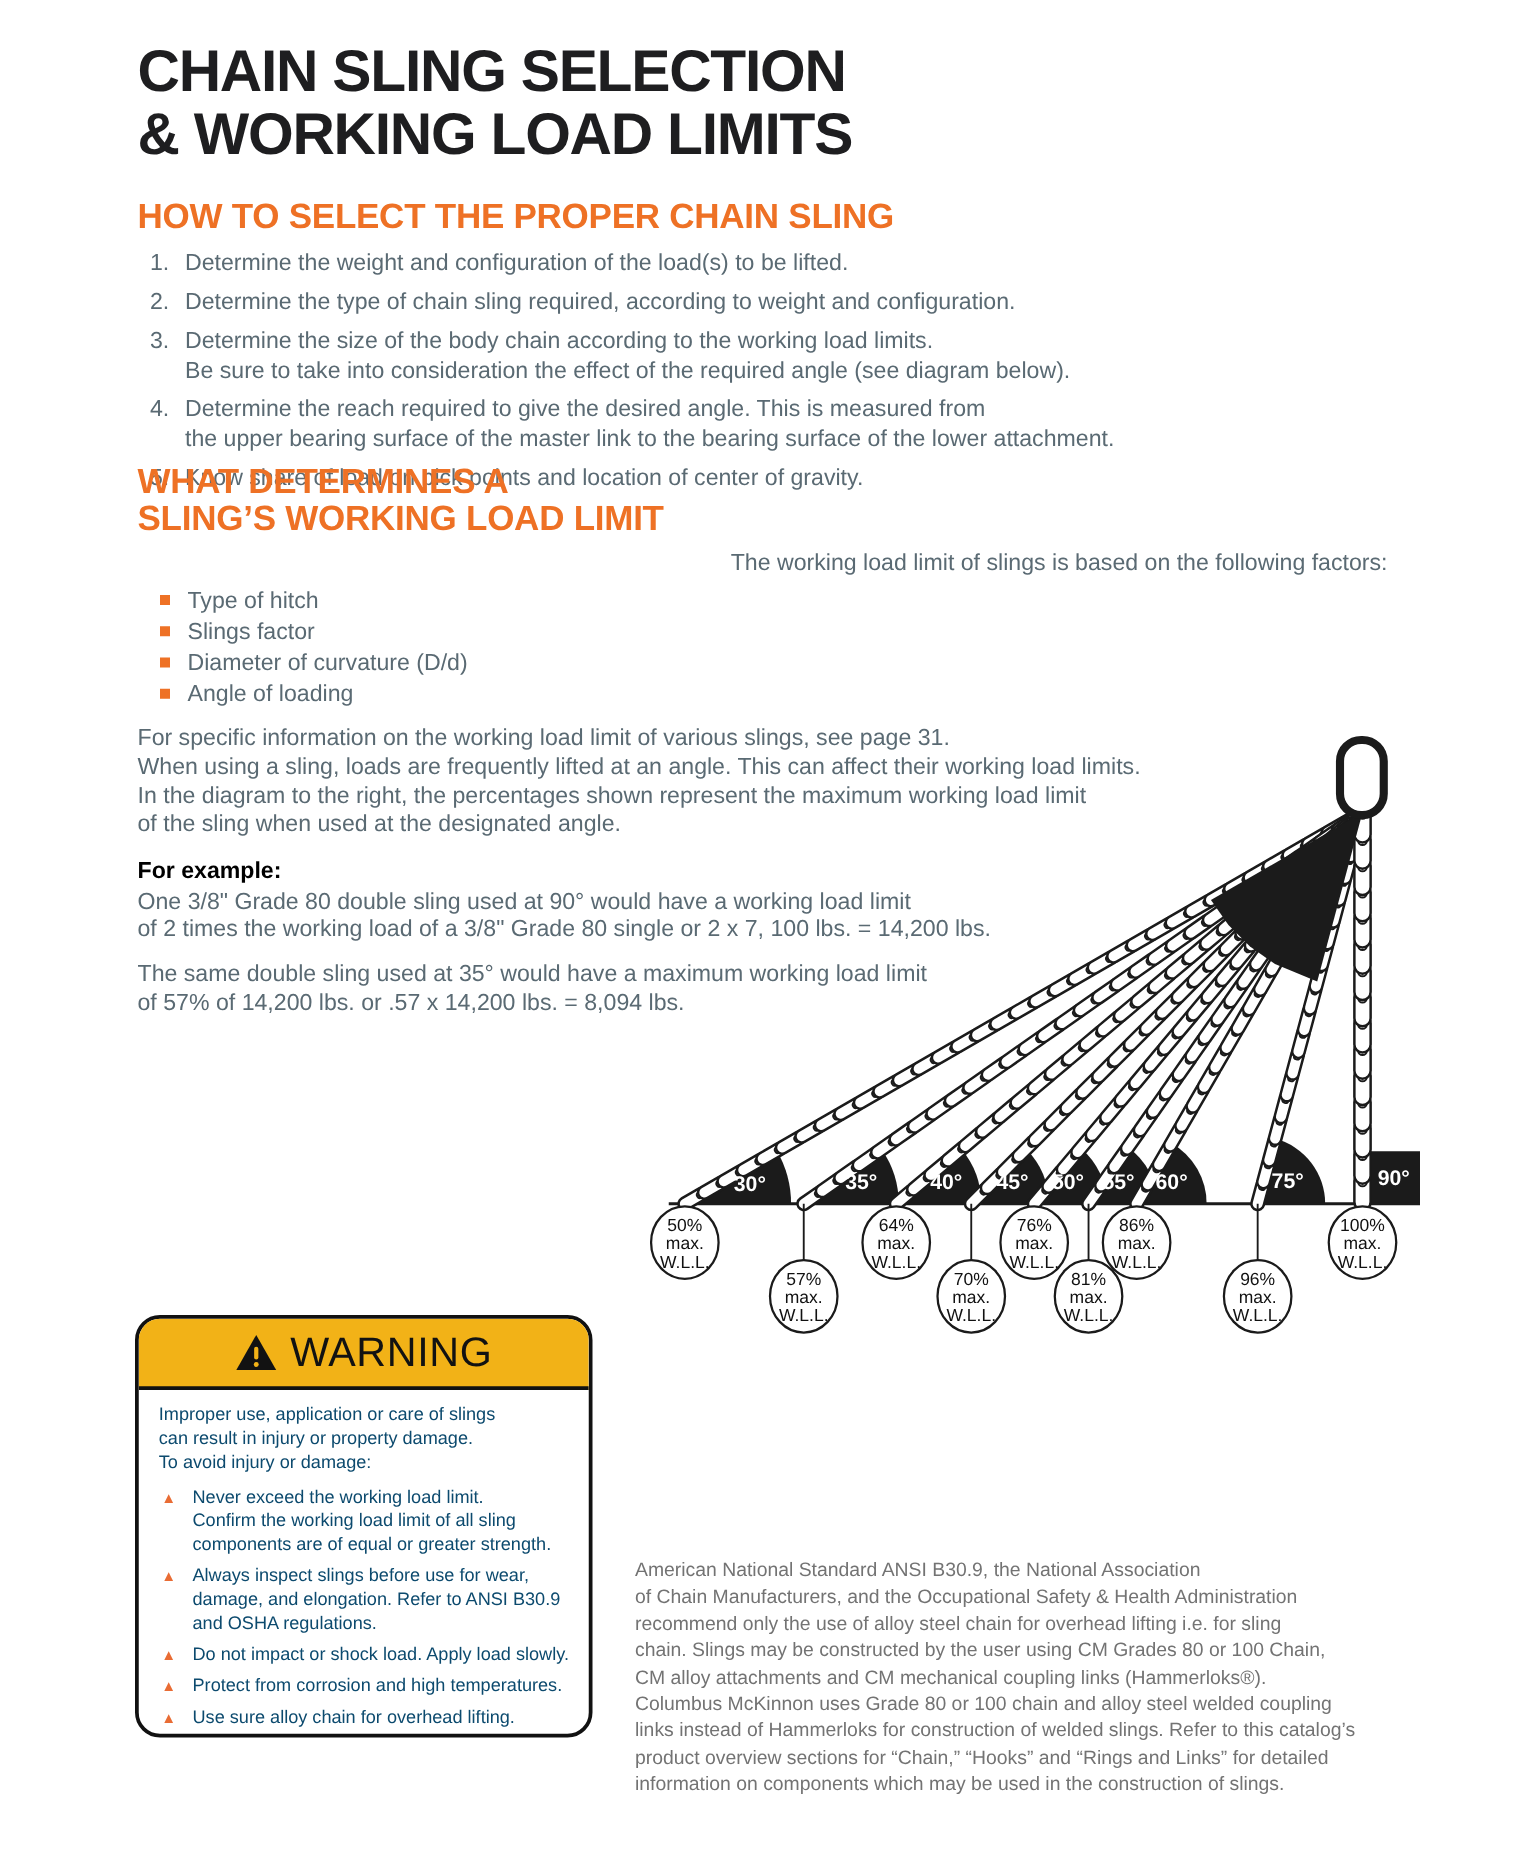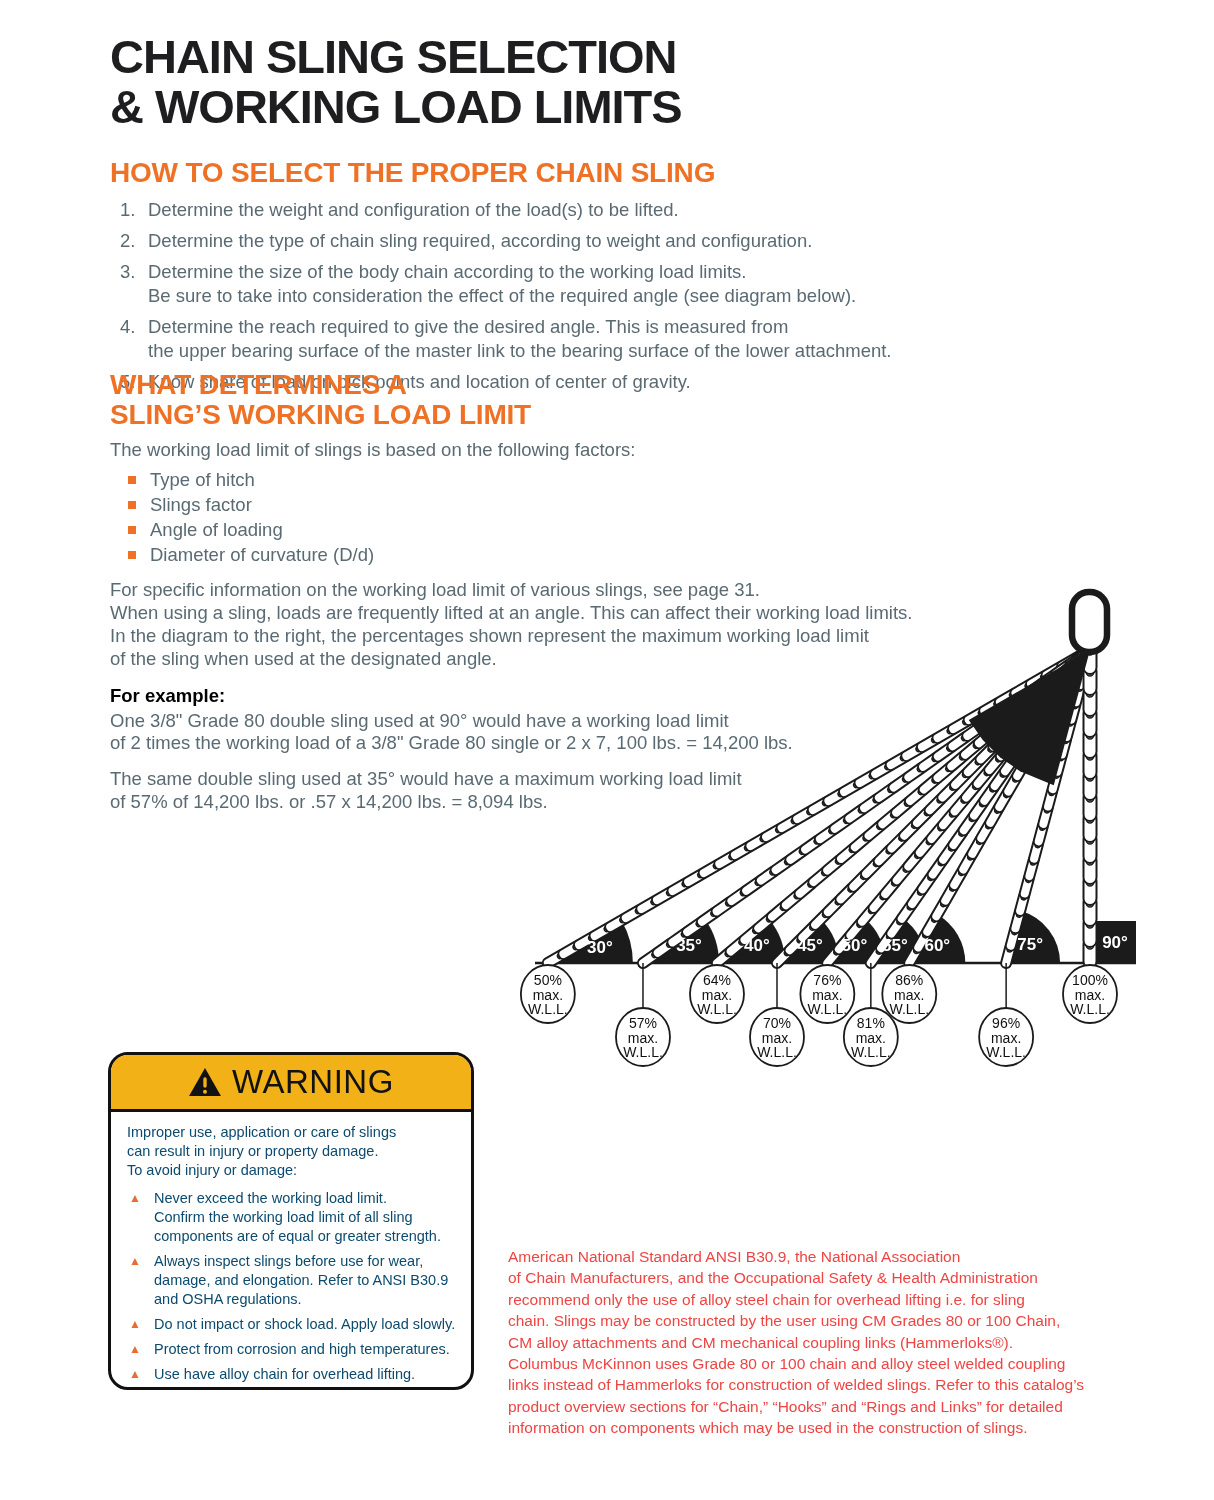--- a/index.html
+++ b/index.html
@@ -18,21 +18,21 @@
   .ex-label{font-weight:bold;color:#000000;display:block;margin:2px 0 2px 0;}
   
   .warnbox{left:108px;top:1052px;width:366px;height:338px;border:3.5px solid #111;border-radius:20px;background:#fff;box-sizing:border-box;overflow:hidden;}
   .warnhead{background:#F2B217;height:54px;display:flex;align-items:center;justify-content:center;gap:10px;border-bottom:3px solid #111;}
   .warnhead .wtxt{font-size:33px;font-weight:normal;color:#121212;letter-spacing:0.5px;}
   .warnbody{padding:11px 14px 0 16px;color:#0c4a6e;font-size:14.5px;line-height:19px;}
   .warn-intro{white-space:pre-line;margin:0 0 9px 0;}
   ul.warnlist{list-style:none;margin:0;padding:0;}
   ul.warnlist li{position:relative;padding-left:27px;margin-bottom:6px;white-space:pre-line;}
   ul.warnlist li::before{content:"\25B2";color:#E96C34;position:absolute;left:2px;top:0;font-size:12px;}
-  .ansi{left:508px;top:1246px;width:640px;color:#ef4444;font-size:15.5px;line-height:21.4px;white-space:pre-line;}
+  .ansi{left:508px;top:1246px;width:640px;color:#737373;font-size:15.5px;line-height:21.4px;white-space:pre-line;}
   svg text{font-family:"Liberation Sans",sans-serif;}
 </style>
 </head>
 <body>
 
 <div class="abs page-title">CHAIN SLING SELECTION
 &amp; WORKING LOAD LIMITS</div>
 
 <div class="abs body-col" style="left:110px;top:158px;width:1040px;">
   <h2 class="h2">HOW TO SELECT THE PROPER CHAIN SLING</h2>
@@ -43,26 +43,26 @@
 Be sure to take into consideration the effect of the required angle (see diagram below).</li>
     <li>Determine the reach required to give the desired angle. This is measured from
 the upper bearing surface of the master link to the bearing surface of the lower attachment.</li>
     <li>Know share of load on pick points and location of center of gravity.</li>
   </ol>
 </div>
 
 <div class="abs body-col" style="left:110px;top:370px;width:1000px;">
   <h2 class="h2">WHAT DETERMINES A
 SLING’S WORKING LOAD LIMIT</h2>
-  <p class="para" style="margin-bottom:6px;">The working load limit of slings is based on the following factors:</p>
+  <p class="para" style="margin-bottom:6px;text-align:right;">The working load limit of slings is based on the following factors:</p>
   <ul class="factors">
     <li>Type of hitch</li>
     <li>Slings factor</li>
+    <li>Diameter of curvature (D/d)</li>
     <li>Angle of loading</li>
-    <li>Diameter of curvature (D/d)</li>
   </ul>
   <p class="para">For specific information on the working load limit of various slings, see page 31.
 When using a sling, loads are frequently lifted at an angle. This can affect their working load limits.
 In the diagram to the right, the percentages shown represent the maximum working load limit
 of the sling when used at the designated angle.</p>
   <span class="ex-label">For example:</span>
   <p class="para">One 3/8" Grade 80 double sling used at 90° would have a working load limit
 of 2 times the working load of a 3/8" Grade 80 single or 2 x 7, 100 lbs. = 14,200 lbs.</p>
   <p class="para">The same double sling used at 35° would have a maximum working load limit
 of 57% of 14,200 lbs. or .57 x 14,200 lbs. = 8,094 lbs.</p>
@@ -548,21 +548,21 @@
 To avoid injury or damage:</p>
     <ul class="warnlist">
       <li>Never exceed the working load limit.
 Confirm the working load limit of all sling
 components are of equal or greater strength.</li>
       <li>Always inspect slings before use for wear,
 damage, and elongation. Refer to ANSI B30.9
 and OSHA regulations.</li>
       <li>Do not impact or shock load. Apply load slowly.</li>
       <li>Protect from corrosion and high temperatures.</li>
-      <li>Use have alloy chain for overhead lifting.</li>
+      <li>Use sure alloy chain for overhead lifting.</li>
 
     </ul>
   </div>
 </div>
 
 <div class="abs ansi">American National Standard ANSI B30.9, the National Association
 of Chain Manufacturers, and the Occupational Safety &amp; Health Administration
 recommend only the use of alloy steel chain for overhead lifting i.e. for sling
 chain. Slings may be constructed by the user using CM Grades 80 or 100 Chain,
 CM alloy attachments and CM mechanical coupling links (Hammerloks®).

